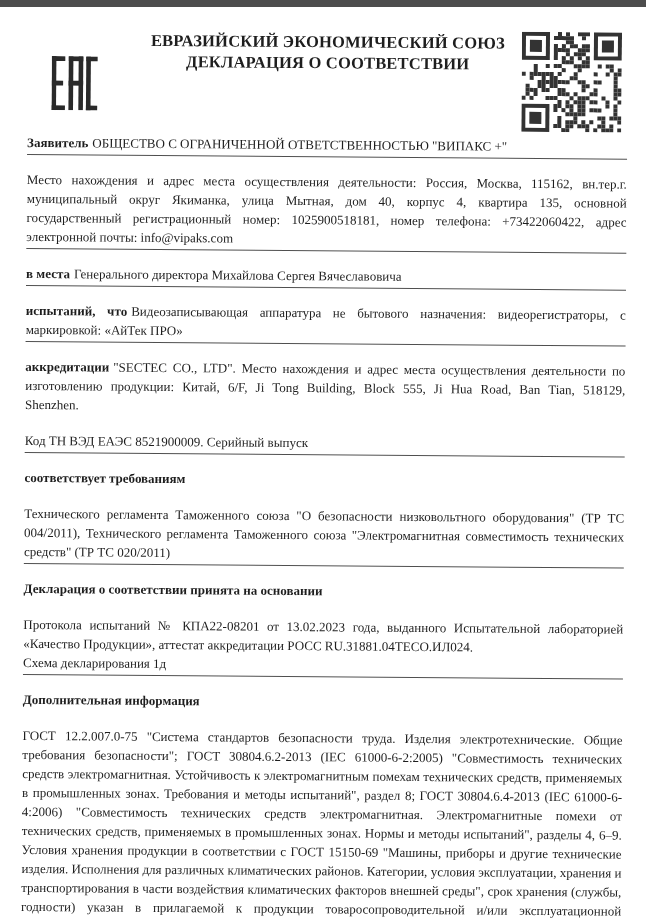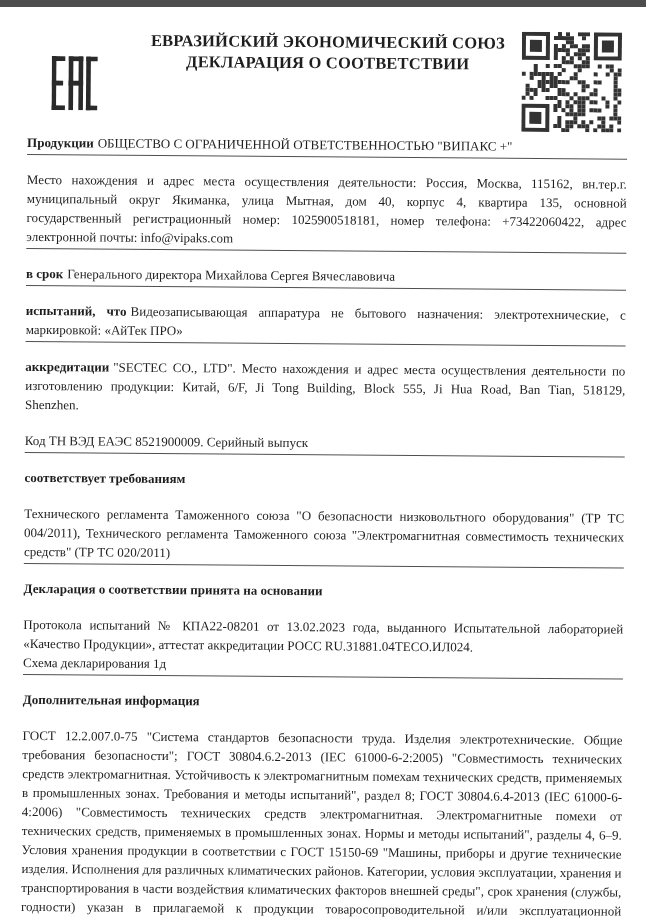--- a/index.html
+++ b/index.html
@@ -248,27 +248,27 @@
           <rect x="44" y="96" width="4" height="4" fill="#333"></rect>
           <rect x="64" y="96" width="4" height="4" fill="#333"></rect>
           <rect x="72" y="96" width="4" height="4" fill="#333"></rect>
           <rect x="80" y="96" width="4" height="4" fill="#333"></rect>
           <rect x="84" y="96" width="4" height="4" fill="#333"></rect>
           <rect x="88" y="96" width="4" height="4" fill="#333"></rect>
           <rect x="96" y="96" width="4" height="4" fill="#333"></rect>
         </svg></div>
   </div>
 
-  <p class="row nj hr"><b class="lead">Продукции</b><span>ОБЩЕСТВО С ОГРАНИЧЕННОЙ ОТВЕТСТВЕННОСТЬЮ "ВИПАКС +"</span></p>
+  <p class="row nj hr"><b class="lead">Заявитель</b><span>ОБЩЕСТВО С ОГРАНИЧЕННОЙ ОТВЕТСТВЕННОСТЬЮ "ВИПАКС +"</span></p>
 
   <p class="row hr">Место нахождения и адрес места осуществления деятельности: Россия, Москва, 115162, вн.тер.г. муниципальный округ Якиманка, улица Мытная, дом 40, корпус 4, квартира 135, основной государственный регистрационный номер: 1025900518181, номер телефона: +73422060422, адрес электронной почты: info@vipaks.com</p>
 
-  <p class="row nj hr"><b class="lead">в срок</b><span>Генерального директора Михайлова Сергея Вячеславовича</span></p>
-
-  <p class="row hr"><b class="lead">испытаний, что</b><span>Видеозаписывающая аппаратура не бытового назначения: электротехнические, с маркировкой: «АйТек ПРО»</span></p>
+  <p class="row nj hr"><b class="lead">в места</b><span>Генерального директора Михайлова Сергея Вячеславовича</span></p>
+
+  <p class="row hr"><b class="lead">испытаний, что</b><span>Видеозаписывающая аппаратура не бытового назначения: видеорегистраторы, с маркировкой: «АйТек ПРО»</span></p>
 
   <p class="row wide"><b class="lead">аккредитации</b><span>"SECTEC CO., LTD". Место нахождения и адрес места осуществления деятельности по изготовлению продукции: Китай, 6/F, Ji Tong Building, Block 555, Ji Hua Road, Ban Tian, 518129, Shenzhen.</span></p>
 
   <p class="row nj hr">Код ТН ВЭД ЕАЭС 8521900009. Серийный выпуск</p>
 
   <p class="row nj hd">соответствует требованиям</p>
 
   <p class="row hr">Технического регламента Таможенного союза "О безопасности низковольтного оборудования" (ТР ТС 004/2011), Технического регламента Таможенного союза "Электромагнитная совместимость технических средств" (ТР ТС 020/2011)</p>
 
   <p class="row nj hd">Декларация о соответствии принята на основании</p>

